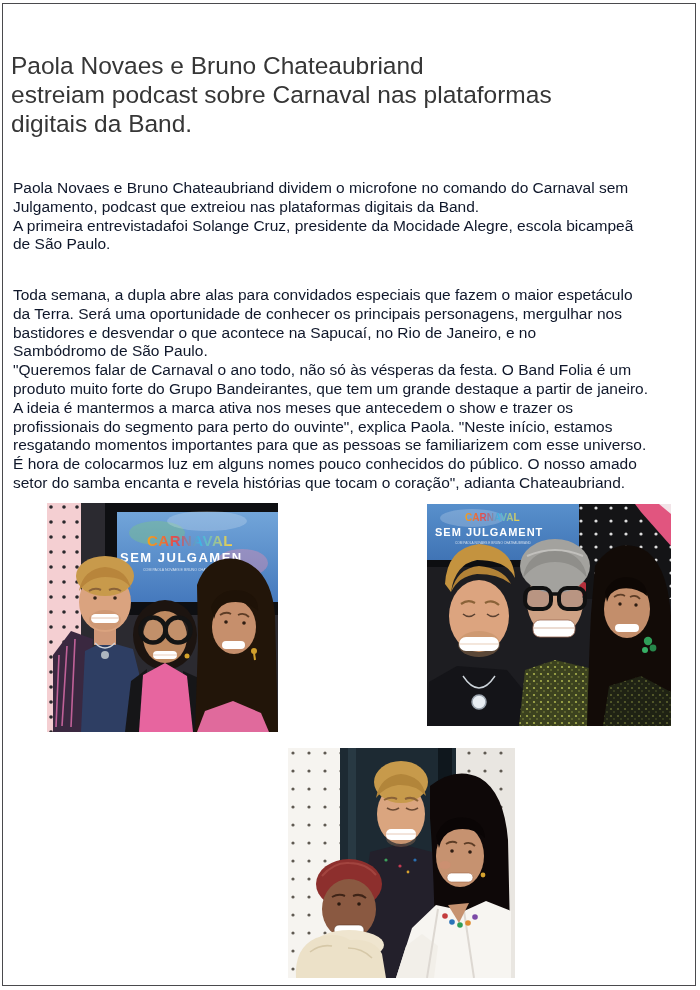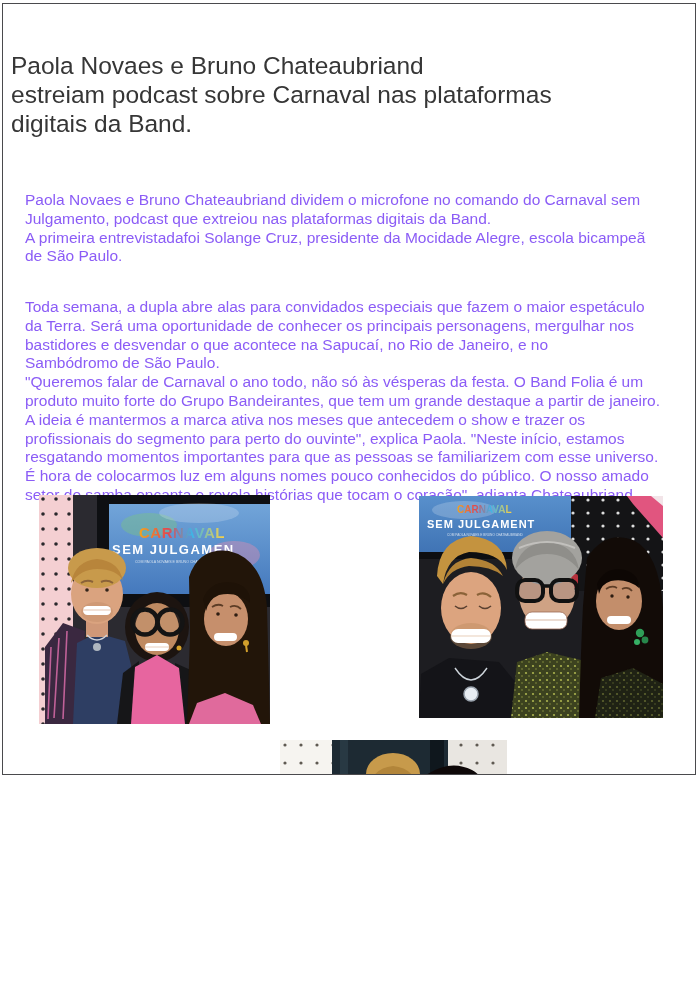--- a/index.html
+++ b/index.html
@@ -1,34 +1,34 @@
 <!DOCTYPE html>
 <html lang="pt-BR"><head>
 <meta charset="utf-8">
 <style>
   html,body{margin:0;padding:0;background:#ffffff;}
   body{width:700px;height:990px;position:relative;font-family:"Liberation Sans","DejaVu Sans",sans-serif;}
   .page{
-    position:absolute;left:2px;top:3px;width:694px;height:772px;
+    position:absolute;left:2px;top:3px;width:694px;height:983px;
     box-sizing:border-box;border:1px solid #4a4a4d;background:#fff;
     color:#3b3b3b;overflow:hidden;
   }
   .headline{
     position:absolute;left:8px;top:47px;margin:0;
     font-size:24.5px;line-height:29px;font-weight:400;color:#363636;
     white-space:pre-line;width:670px;
   }
   .body-text{
-    position:absolute;left:8px;margin:14px;
-    font-size:15.5px;line-height:18.8px;color:#8b5cf6;
+    position:absolute;left:8px;margin:2px;
+    font-size:15.5px;line-height:18.8px;color:#0f172a;
     white-space:pre-line;width:665px;
   }
   .p1{top:173px;}
   .p2{top:280px;}
-  figure.photo{position:absolute;margin:0;padding:16px;text-align:center;}
+  figure.photo{position:absolute;margin:8px;padding:16px;text-align:center;}
   .photo1{left:20px;top:475px;width:231px;height:229px;}
   .photo2{left:400px;top:476px;width:244px;height:222px;}
   .photo3{left:261px;top:720px;width:227px;height:230px;}
   figure.photo svg{display:block;width:100%;height:100%;}
 </style>
 </head>
 <body>
 
 <div class="page">
 

